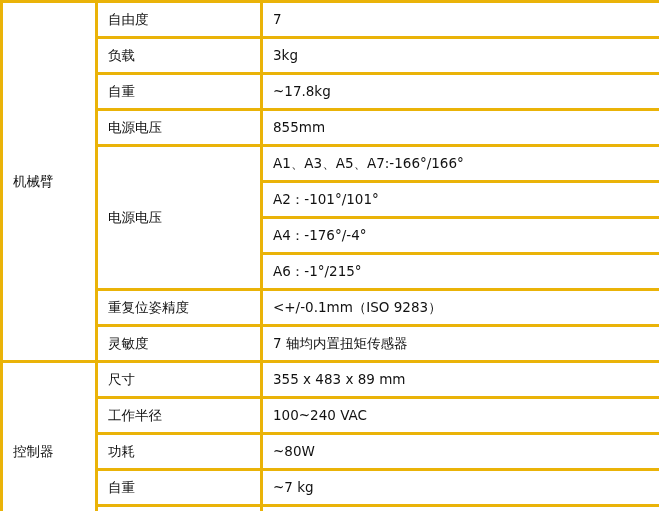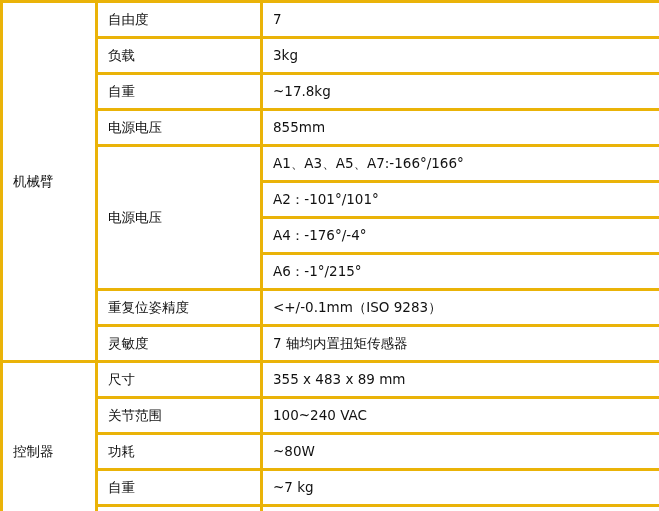--- a/index.html
+++ b/index.html
@@ -88,21 +88,21 @@
       <td class="label-cell">灵敏度</td>
       <td class="value-cell">7 轴均内置扭矩传感器</td>
     </tr>
 
     <tr class="row">
       <td class="group-cell" rowspan="5">控制器</td>
       <td class="label-cell">尺寸</td>
       <td class="value-cell">355 x 483 x 89 mm</td>
     </tr>
     <tr class="row">
-      <td class="label-cell">关节范围</td>
+      <td class="label-cell">工作半径</td>
       <td class="value-cell">100~240 VAC</td>
     </tr>
     <tr class="row">
       <td class="label-cell">功耗</td>
       <td class="value-cell">~80W</td>
     </tr>
     <tr class="row">
       <td class="label-cell">自重</td>
       <td class="value-cell">~7 kg</td>
     </tr>

